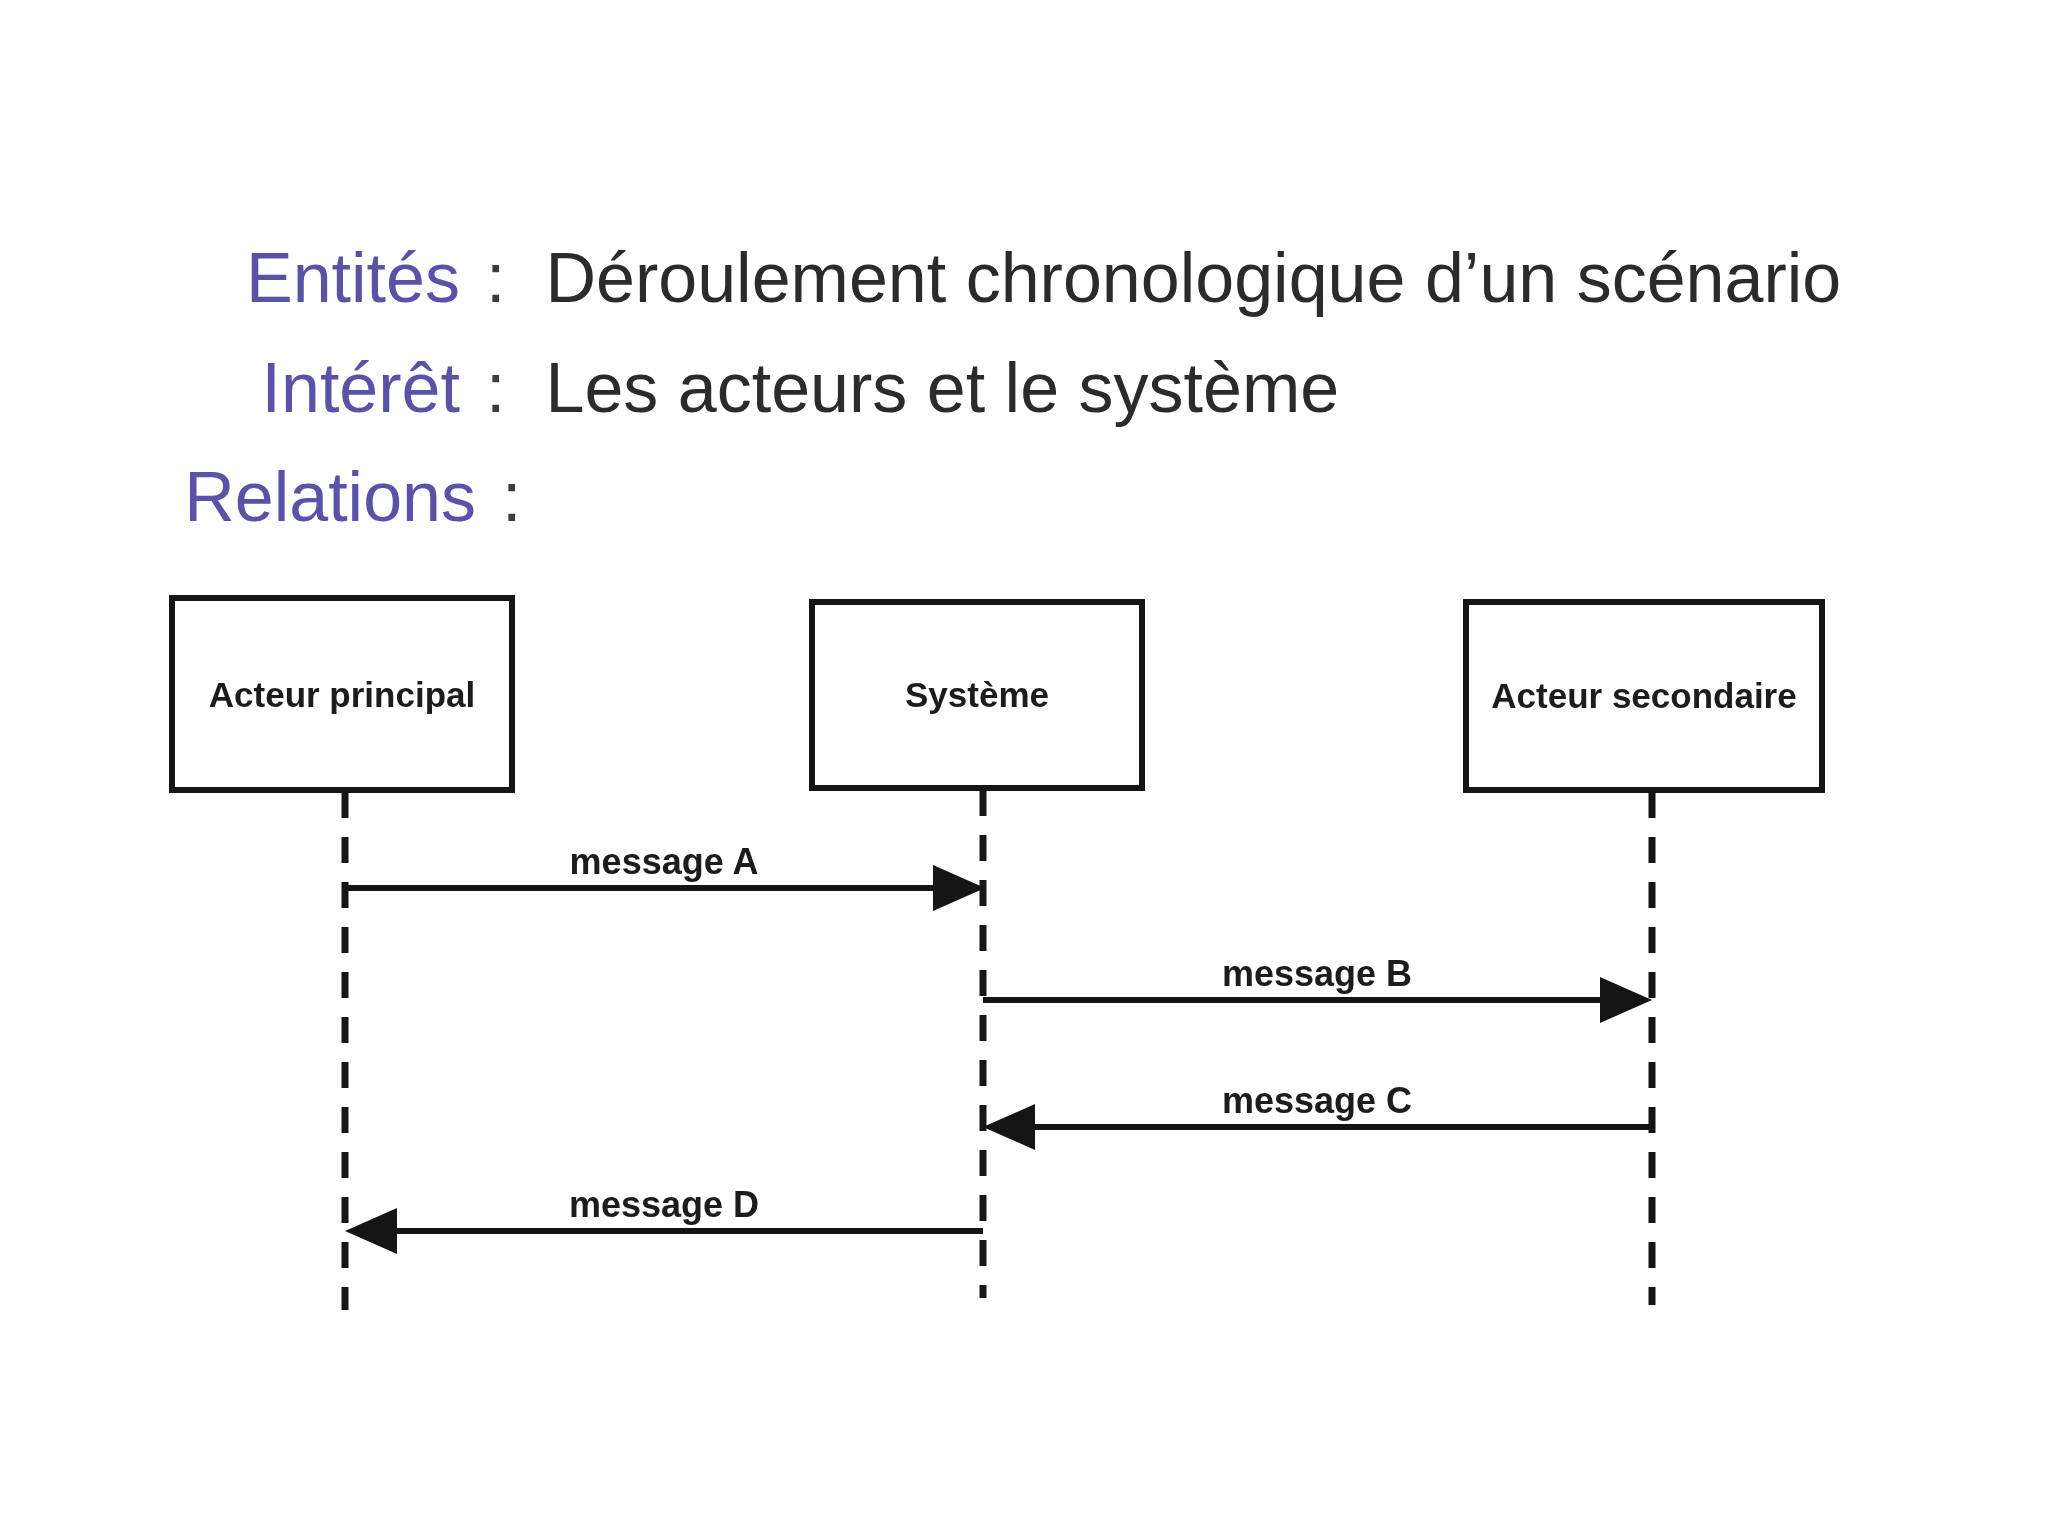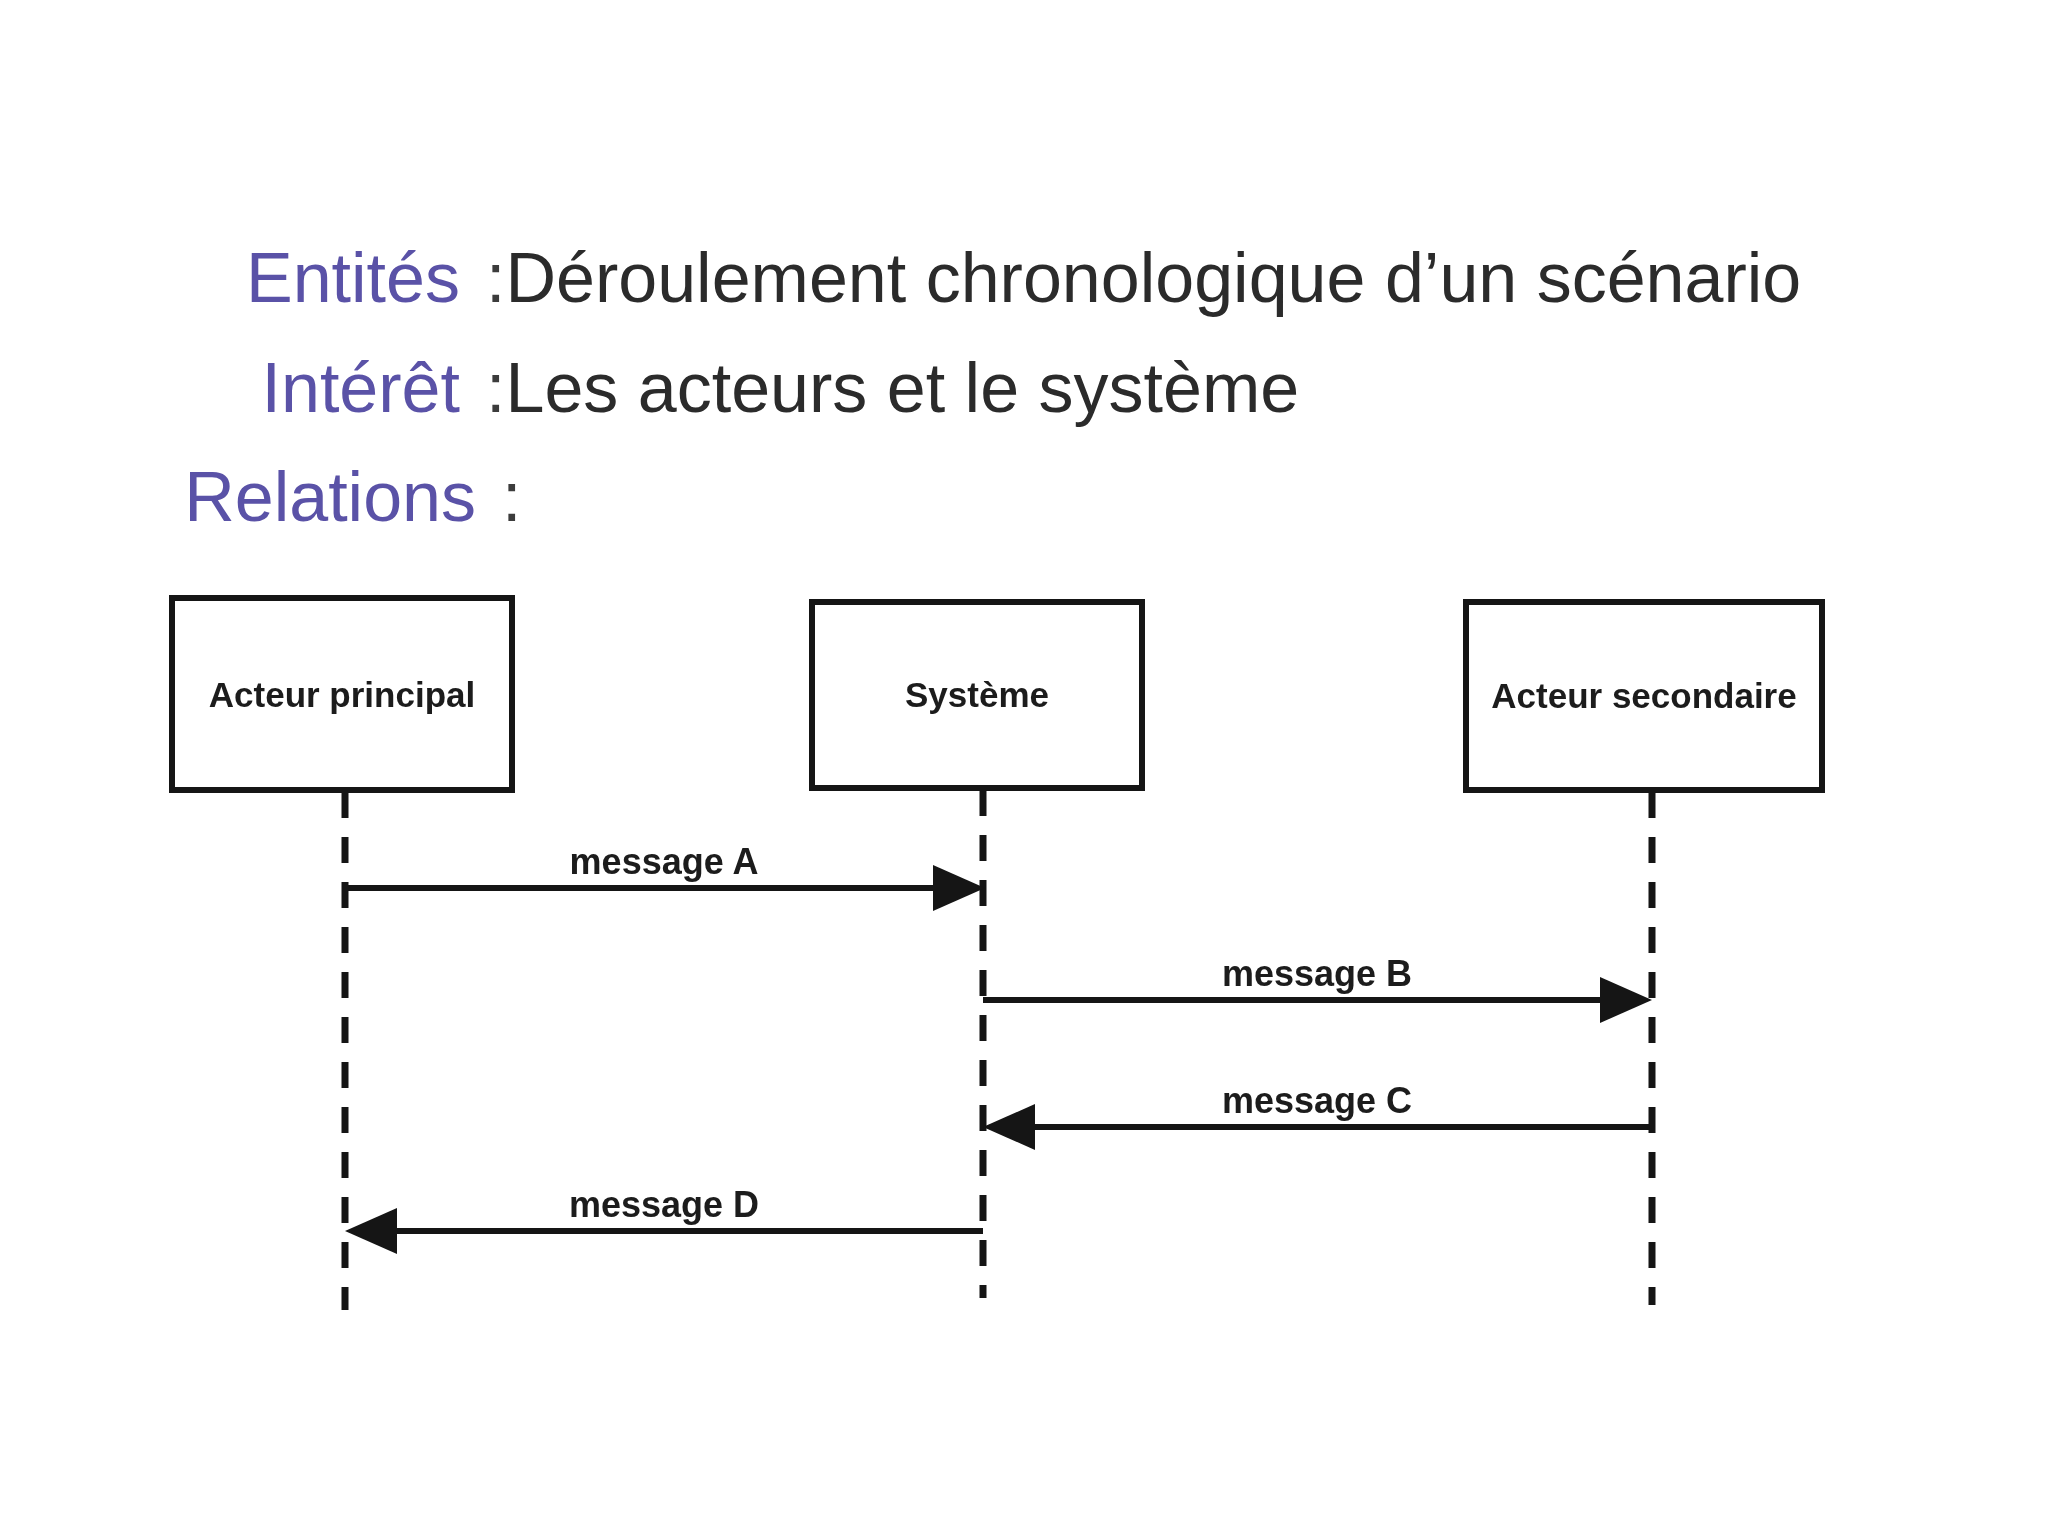--- a/index.html
+++ b/index.html
@@ -25,20 +25,21 @@
   }
   .def-row .term{
     width:460px;text-align:right;
     color:var(--term-color);
   }
   .def-row .colon{
     margin-left:26px;
     color:#3c3c3c;
   }
   .def-row .desc{
+    margin-left:40px;
     color:var(--text-color);
   }
   .row-1{top:233px;}
   .row-2{top:343px;}
   .row-3{top:452px;padding-left:16px;}
 
   
   svg.diagram{position:absolute;left:0;top:0;width:2048px;height:1536px;}
   .actor-box{fill:#ffffff;stroke:var(--diagram-color);stroke-width:6;}
   .lifeline{stroke:var(--diagram-color);stroke-width:7;stroke-dasharray:26 19;fill:none;}

